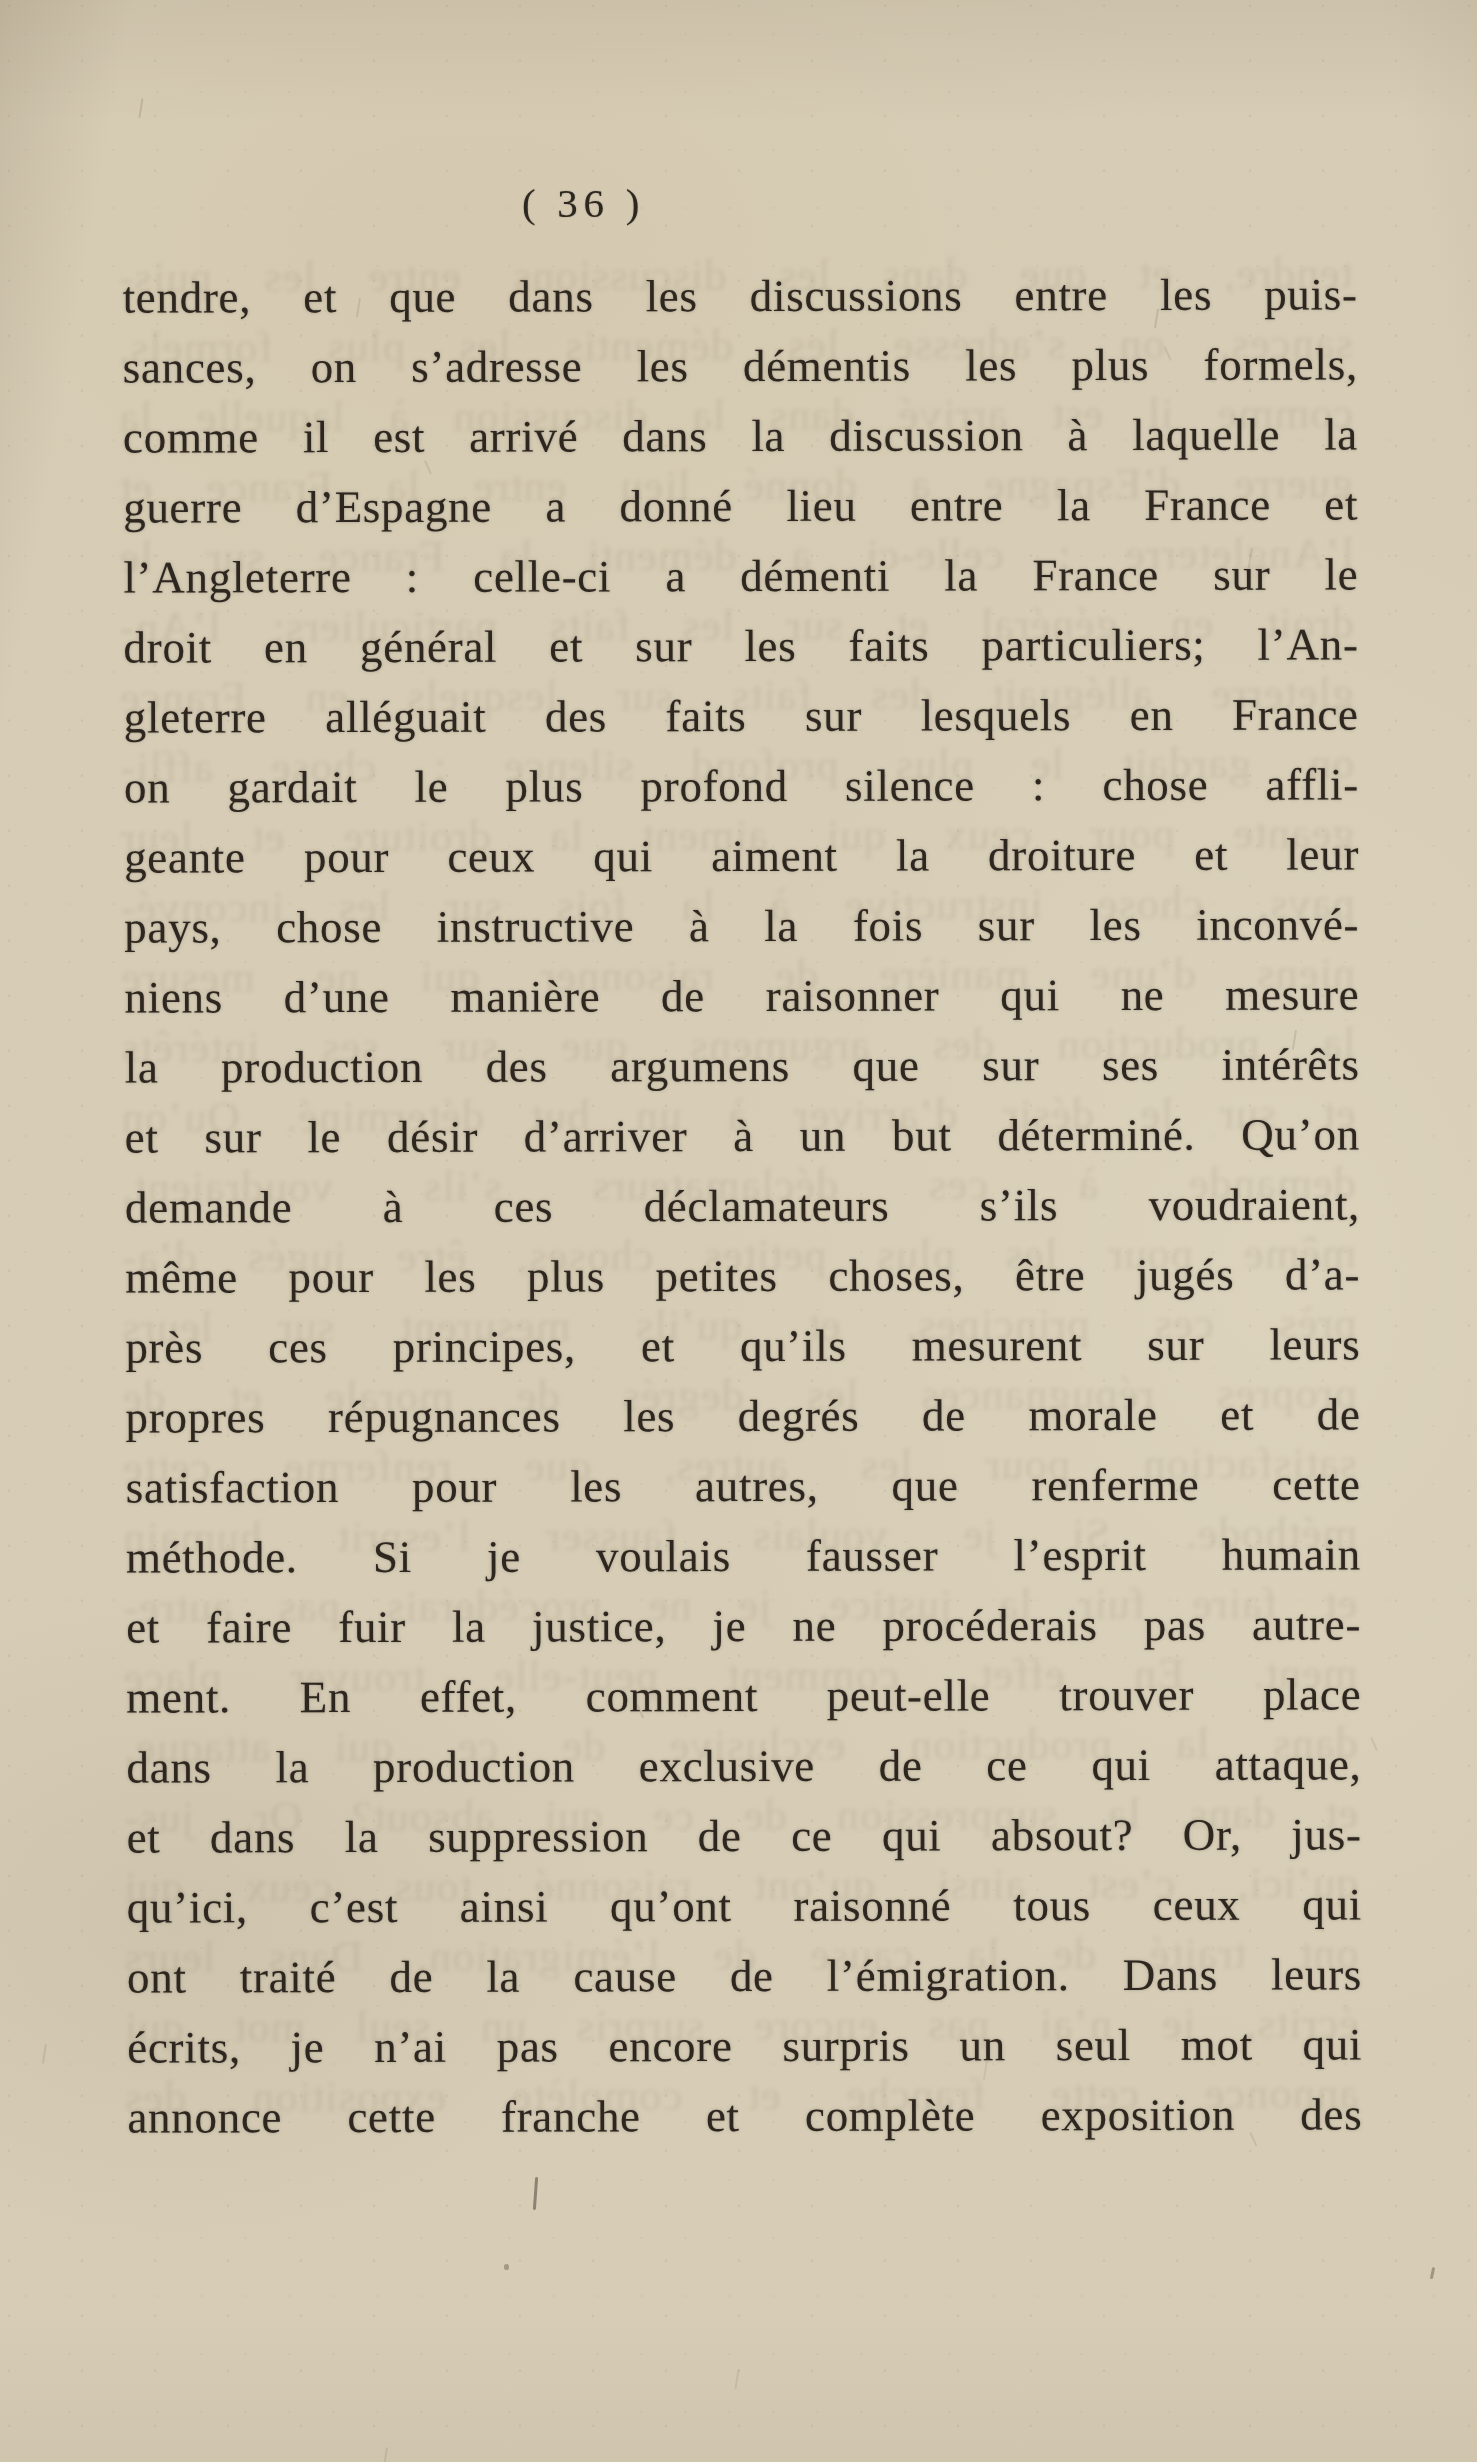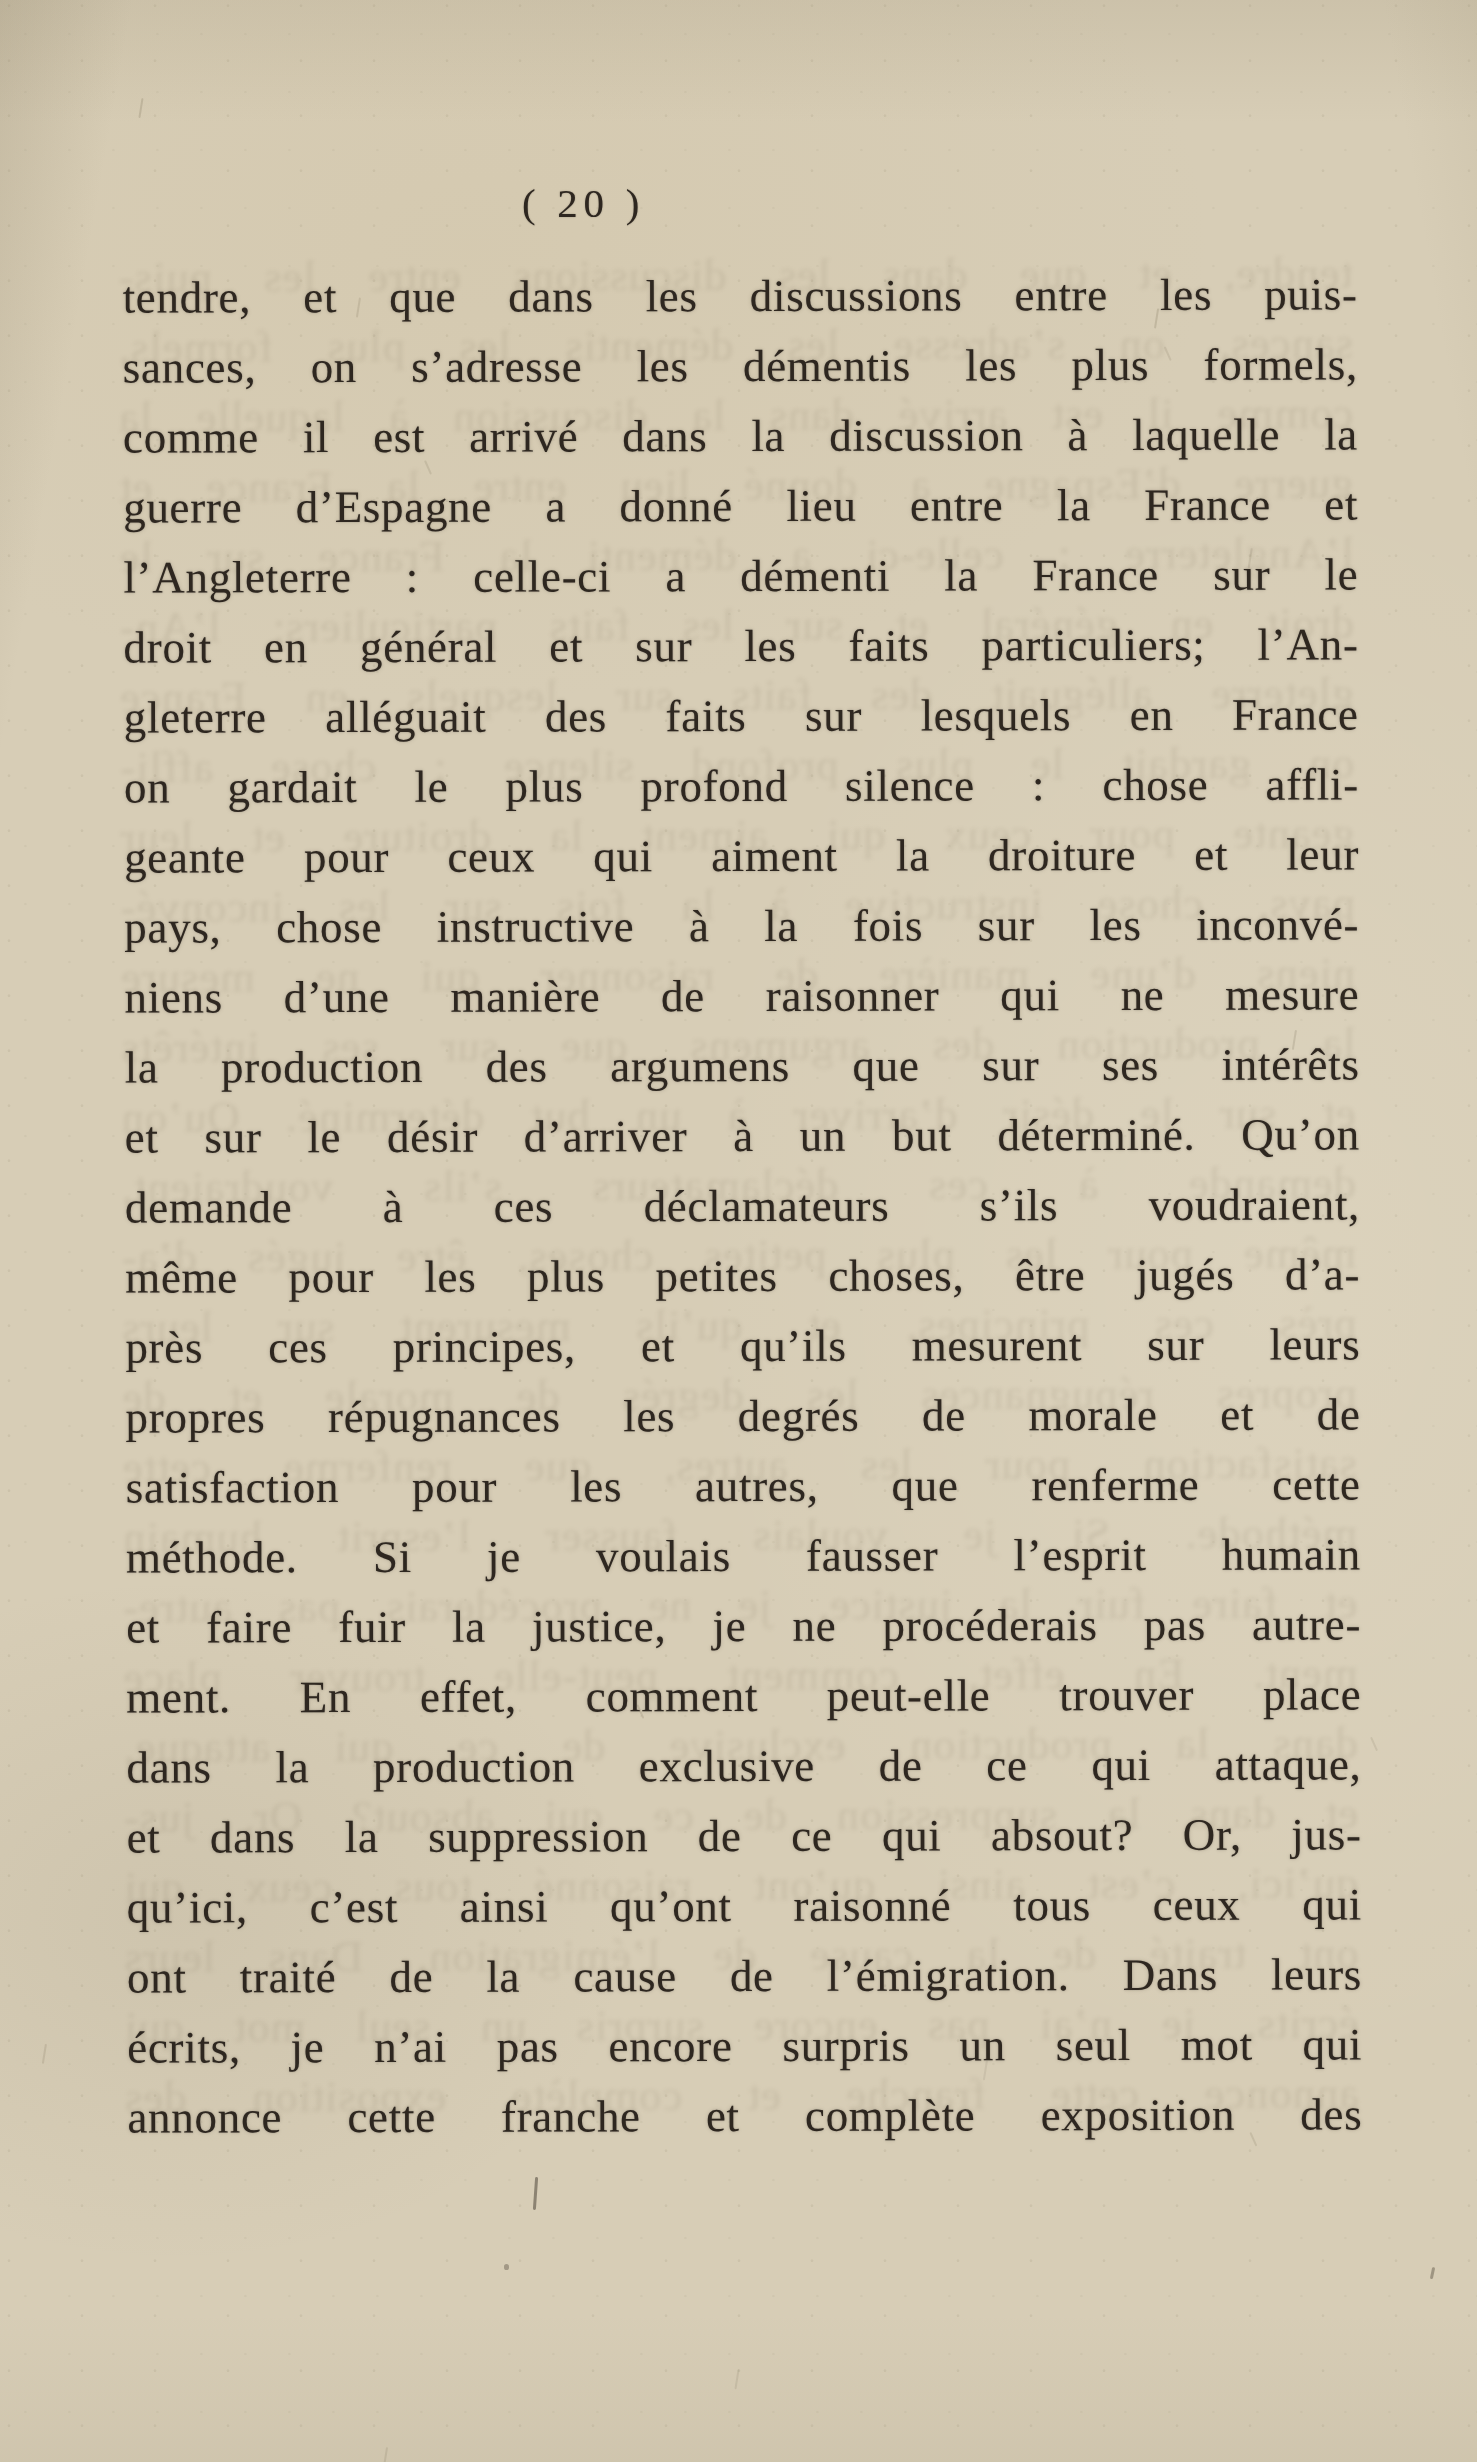--- a/index.html
+++ b/index.html
@@ -151,21 +151,21 @@
       <div class="line">et faire fuir la justice, je ne procéderais pas autre-</div>
       <div class="line">ment. En effet, comment peut-elle trouver place</div>
       <div class="line">dans la production exclusive de ce qui attaque,</div>
       <div class="line">et dans la suppression de ce qui absout? Or, jus-</div>
       <div class="line">qu’ici, c’est ainsi qu’ont raisonné tous ceux qui</div>
       <div class="line">ont traité de la cause de l’émigration. Dans leurs</div>
       <div class="line">écrits, je n’ai pas encore surpris un seul mot qui</div>
       <div class="line">annonce cette franche et complète exposition des</div>
     </div>
 
-  <div class="page-number">( 20 )</div>
+  <div class="page-number">( 36 )</div>
 
   <div class="text-block">
       <div class="line">tendre, et que dans les discussions entre les puis-</div>
       <div class="line">sances, on s’adresse les démentis les plus formels,</div>
       <div class="line">comme il est arrivé dans la discussion à laquelle la</div>
       <div class="line">guerre d’Espagne a donné lieu entre la France et</div>
       <div class="line">l’Angleterre : celle-ci a démenti la France sur le</div>
       <div class="line">droit en général et sur les faits particuliers; l’An-</div>
       <div class="line">gleterre alléguait des faits sur lesquels en France</div>
       <div class="line">on gardait le plus profond silence : chose affli-</div>

